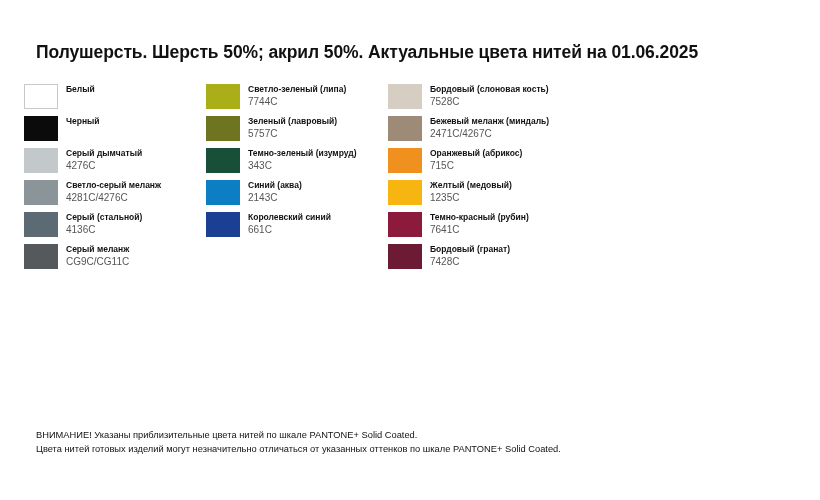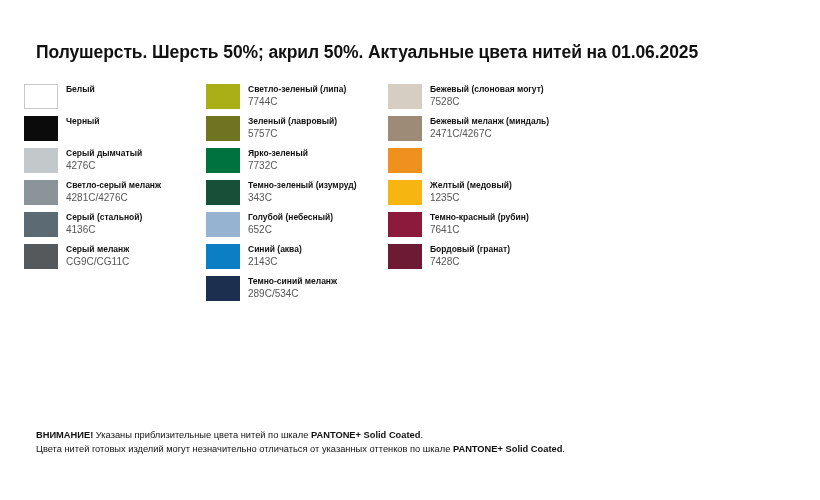--- a/index.html
+++ b/index.html
@@ -81,21 +81,21 @@
     left: 36px;
     top: 428px;
     width: 760px;
   }
   .footer-line {
     font-size: 9.3px;
     color: #111111;
     line-height: 1.55;
   }
   .footer-strong {
-    font-weight: bold;
+    font-weight: normal;
     margin-top: 20px;
   }
 </style>
 </head>
 <body>
 
 <div class="page">
 
   <div class="title">Полушерсть. Шерсть 50%; акрил 50%. Актуальные цвета нитей на 01.06.2025</div>
 
@@ -155,73 +155,63 @@
         </div>
       </div>
       <div class="swatch-row">
         <div class="swatch" style="background:#6f7420"></div>
         <div class="swatch-text">
           <div class="swatch-name">Зеленый (лавровый)</div>
           <div class="swatch-code">5757C</div>
         </div>
       </div>
       <div class="swatch-row">
-        <div class="swatch" style="background:#00723f"></div>
-        <div class="swatch-text">
-          <div class="swatch-name">Ярко-зеленый</div>
-          <div class="swatch-code">7732C</div>
-        </div>
-      </div>
-      <div class="swatch-row">
         <div class="swatch" style="background:#174f39"></div>
         <div class="swatch-text">
           <div class="swatch-name">Темно-зеленый (изумруд)</div>
           <div class="swatch-code">343C</div>
         </div>
       </div>
       <div class="swatch-row">
-        <div class="swatch" style="background:#96b3d2"></div>
-        <div class="swatch-text">
-          <div class="swatch-name">Голубой (небесный)</div>
-          <div class="swatch-code">652C</div>
-        </div>
-      </div>
-      <div class="swatch-row">
         <div class="swatch" style="background:#0c7fc4"></div>
         <div class="swatch-text">
           <div class="swatch-name">Синий (аква)</div>
           <div class="swatch-code">2143C</div>
         </div>
       </div>
       <div class="swatch-row">
-        <div class="swatch" style="background:#1d2f4e"></div>
-        <div class="swatch-text">
-          <div class="swatch-name">Темно-синий меланж</div>
-          <div class="swatch-code">289C/534C</div>
+        <div class="swatch" style="background:#1b3f92"></div>
+        <div class="swatch-text">
+          <div class="swatch-name">Королевский синий</div>
+          <div class="swatch-code">661C</div>
         </div>
       </div>
     </div>
 
     <div class="column col3">
       <div class="swatch-row">
         <div class="swatch" style="background:#d6cec2"></div>
         <div class="swatch-text">
-          <div class="swatch-name">Бежевый (слоновая могут)</div>
+          <div class="swatch-name">Бордовый (слоновая кость)</div>
           <div class="swatch-code">7528C</div>
         </div>
       </div>
       <div class="swatch-row">
         <div class="swatch" style="background:#9d8b77"></div>
         <div class="swatch-text">
           <div class="swatch-name">Бежевый меланж (миндаль)</div>
           <div class="swatch-code">2471C/4267C</div>
         </div>
       </div>
       <div class="swatch-row">
         <div class="swatch" style="background:#f0901f"></div>
+        <div class="swatch-text">
+          <div class="swatch-name">Оранжевый (абрикос)</div>
+          <div class="swatch-code">715C</div>
+        </div>
       </div>
       <div class="swatch-row">
         <div class="swatch" style="background:#f6b510"></div>
         <div class="swatch-text">
           <div class="swatch-name">Желтый (медовый)</div>
           <div class="swatch-code">1235C</div>
         </div>
       </div>
       <div class="swatch-row">
         <div class="swatch" style="background:#8c1a3c"></div>

